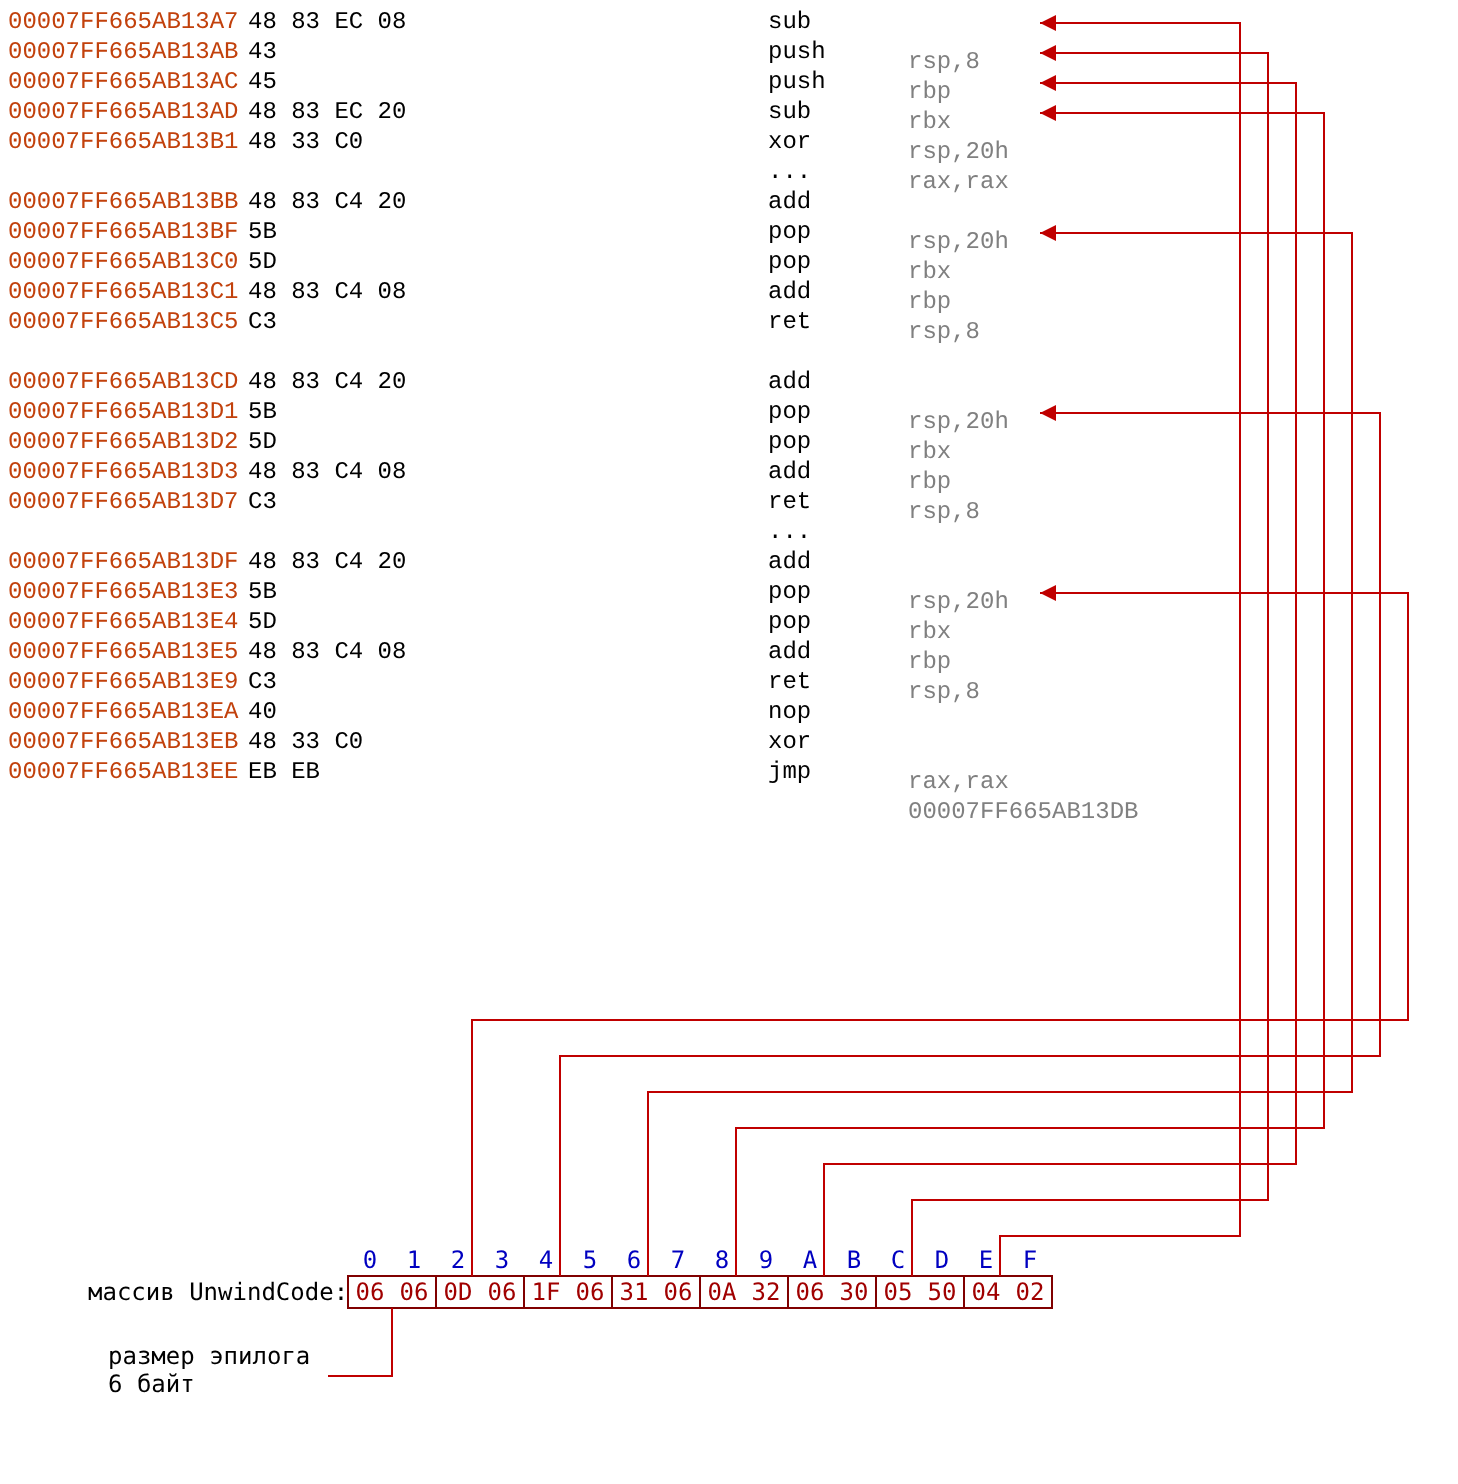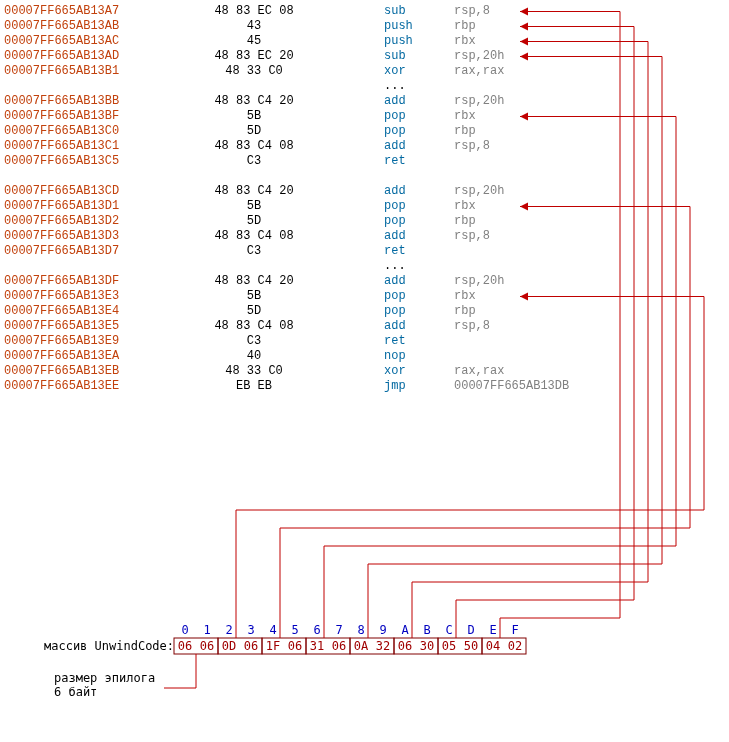--- a/index.html
+++ b/index.html
@@ -13,23 +13,23 @@
   }
   .disasm-block {
     line-height: 15px;
   }
   .row {
     white-space: pre;
     height: 15px;
   }
   .row span { display: inline-block; vertical-align: top; }
   .addr    { color: #c2410c; width: 120px; }
-  .bytes   { color: #000;    width: 260px; text-align: center; }
-  .mnem    { color: #0369a1; width: 70px; }
-  .oper    { color: #808080; }
+  .bytes   { color: #000;    width: 260px; }
+  .mnem    { color: #000000; width: 70px; }
+  .oper    { color: #808080; margin-top: 20px; }
   .gap     { height: 15px; }
   .dots-row { height: 15px; white-space: pre; }
   .dots-row .dots { color:#000; display:inline-block; margin-left:380px; }
 
   svg { display:block; }
 
   .uw-label   { font: 12px Consolas, monospace; fill:#000; }
   .uw-idx     { font: 12px Consolas, monospace; fill:#0000c0; }
   .uw-byte    { font: 12px Consolas, monospace; fill:#a00000; text-anchor:middle; }
   .uw-box     { fill:none; stroke:#800000; stroke-width:1; }

